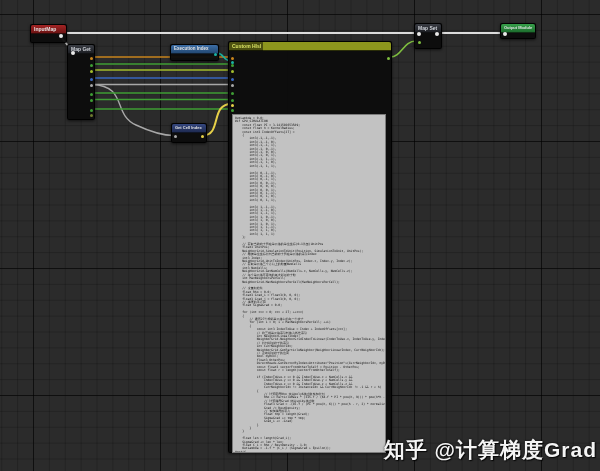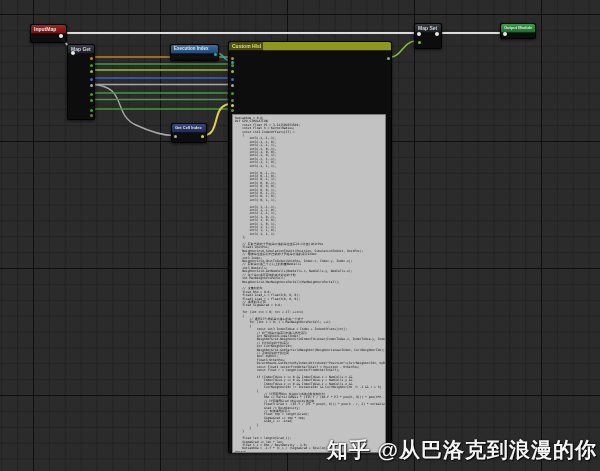--- a/index.html
+++ b/index.html
@@ -236,16 +236,16 @@
     <span class="pin pin-exec" style="left:20px;top:8px;"></span>
   </div>
 
   <div class="node" style="left:500px;top:23px;width:34px;height:14px;">
     <div class="node-header hd-output" style="font-size:4px;">Output Module</div>
     <span class="pin pin-exec" style="left:2px;top:8px;"></span>
   </div>
 
   <div id="watermark">
     <span>知乎</span>
-    <span>@从巴洛克到浪漫的你</span>
+    <span>@计算梯度Grad</span>
   </div>
 
 </div>
 
 </body></html>

